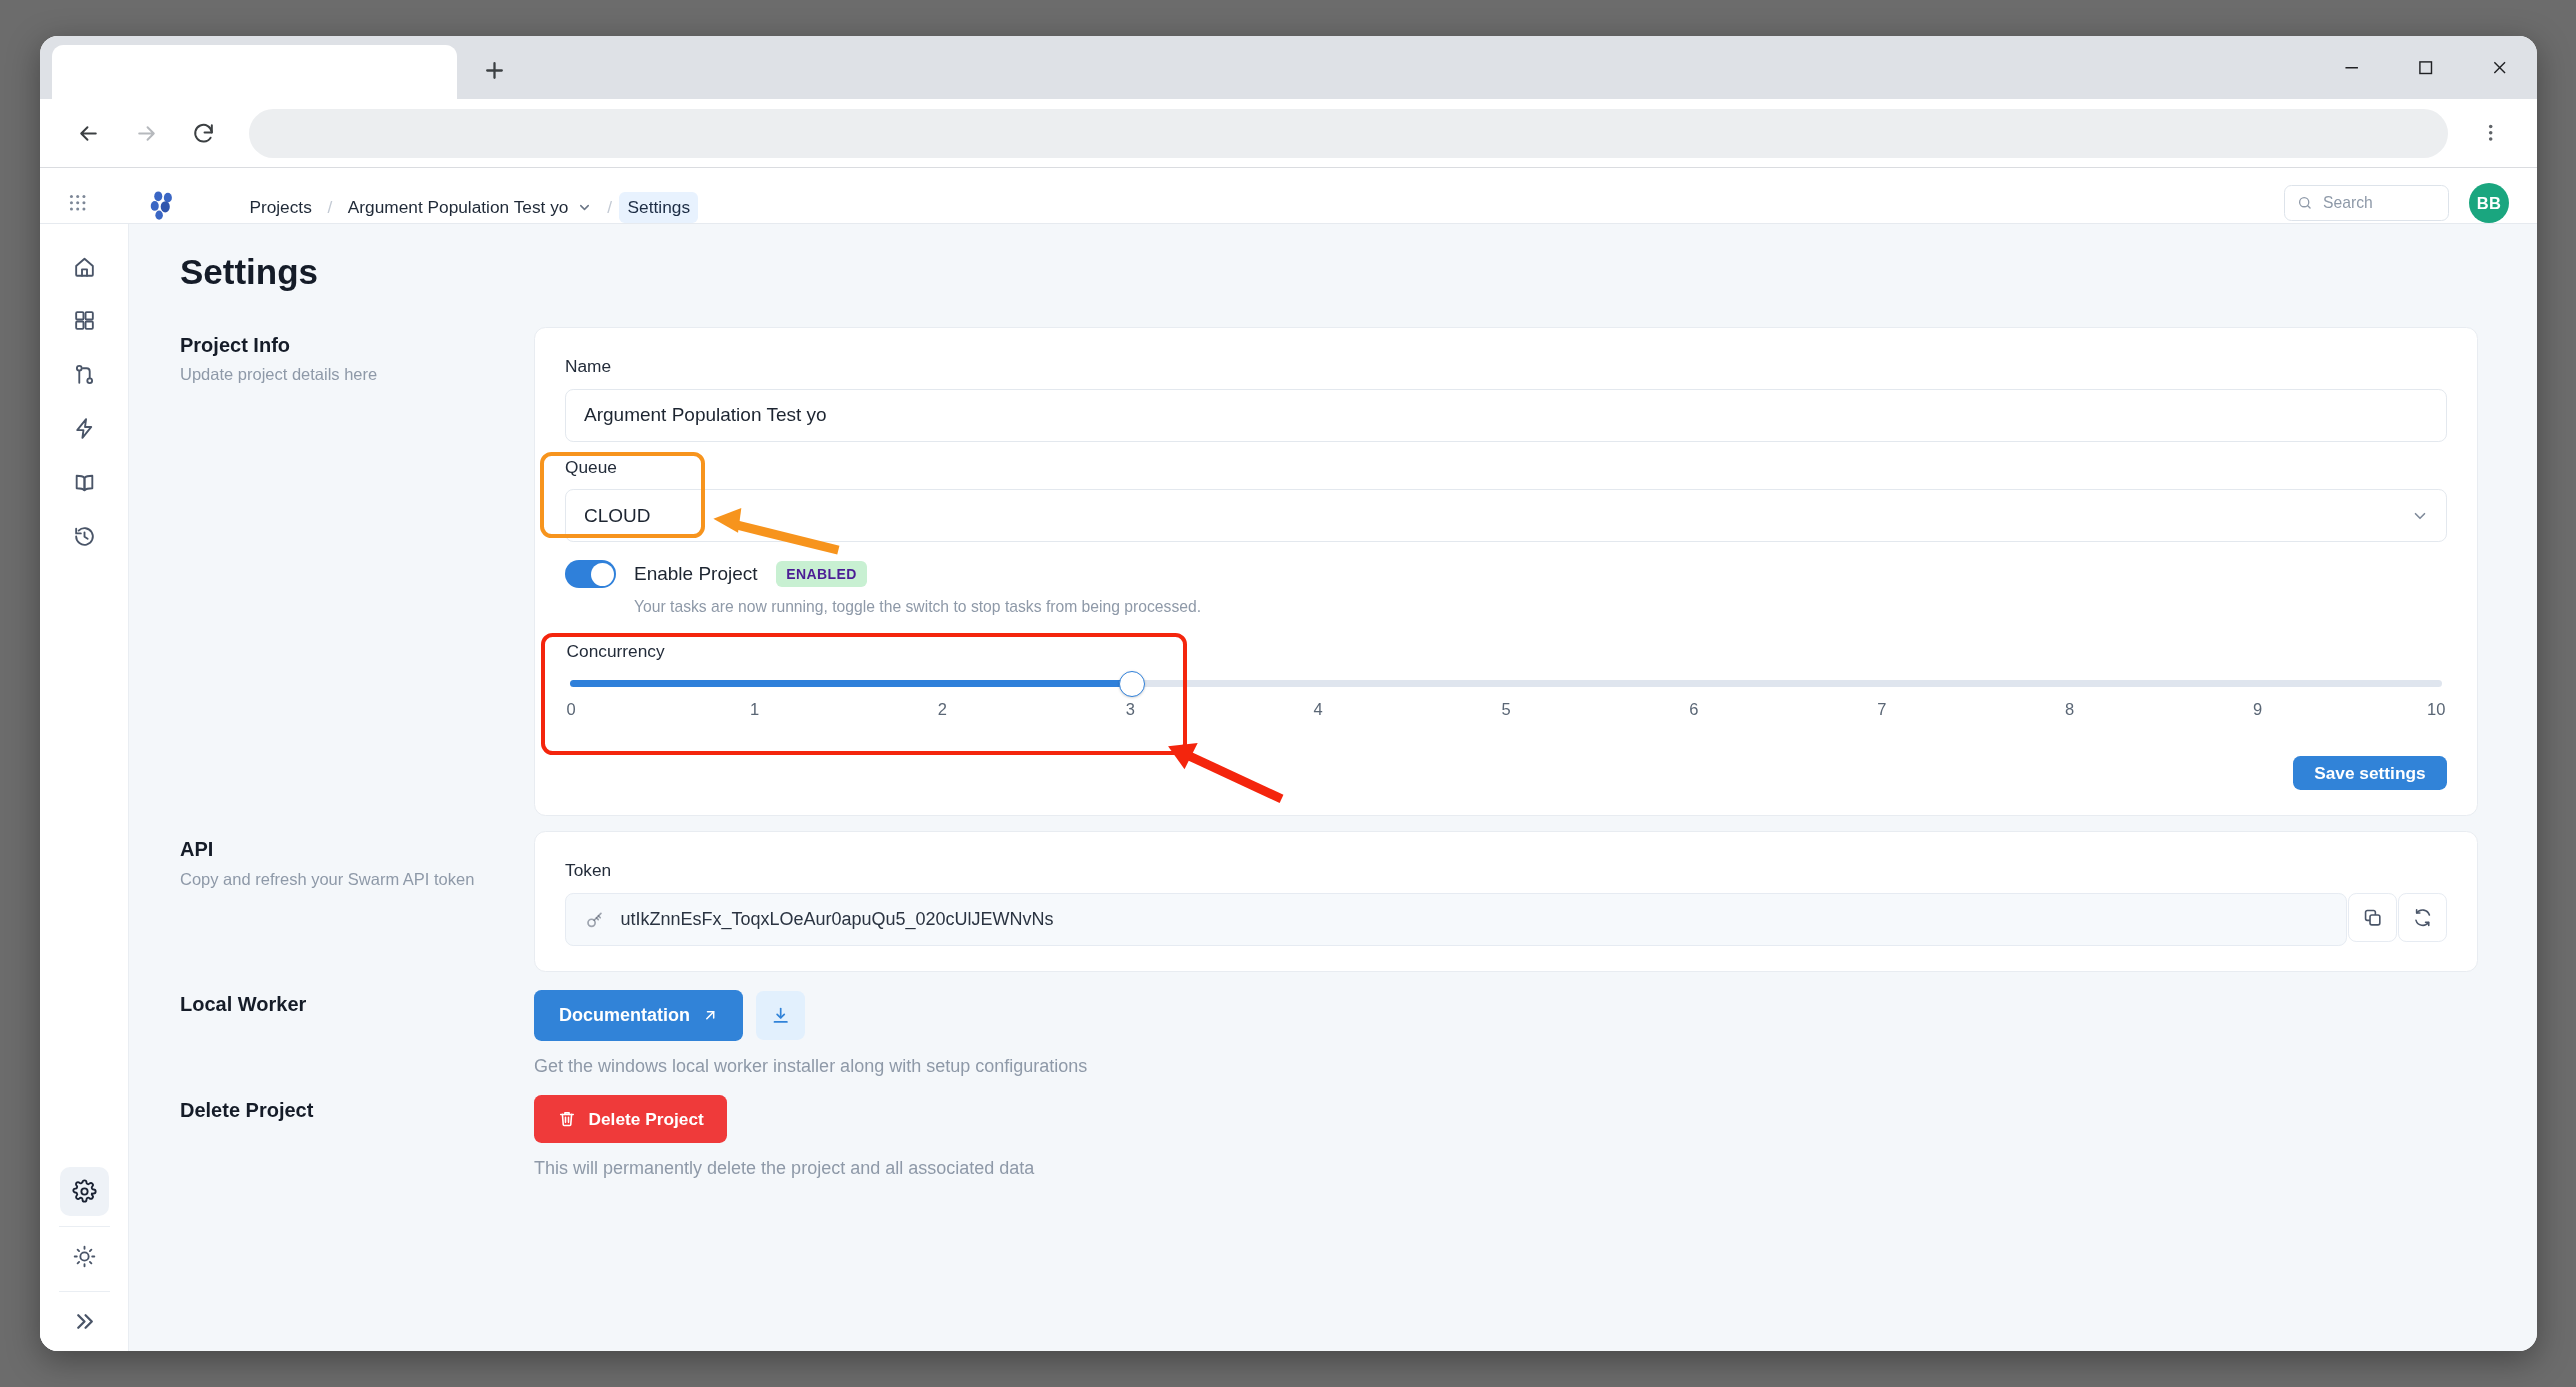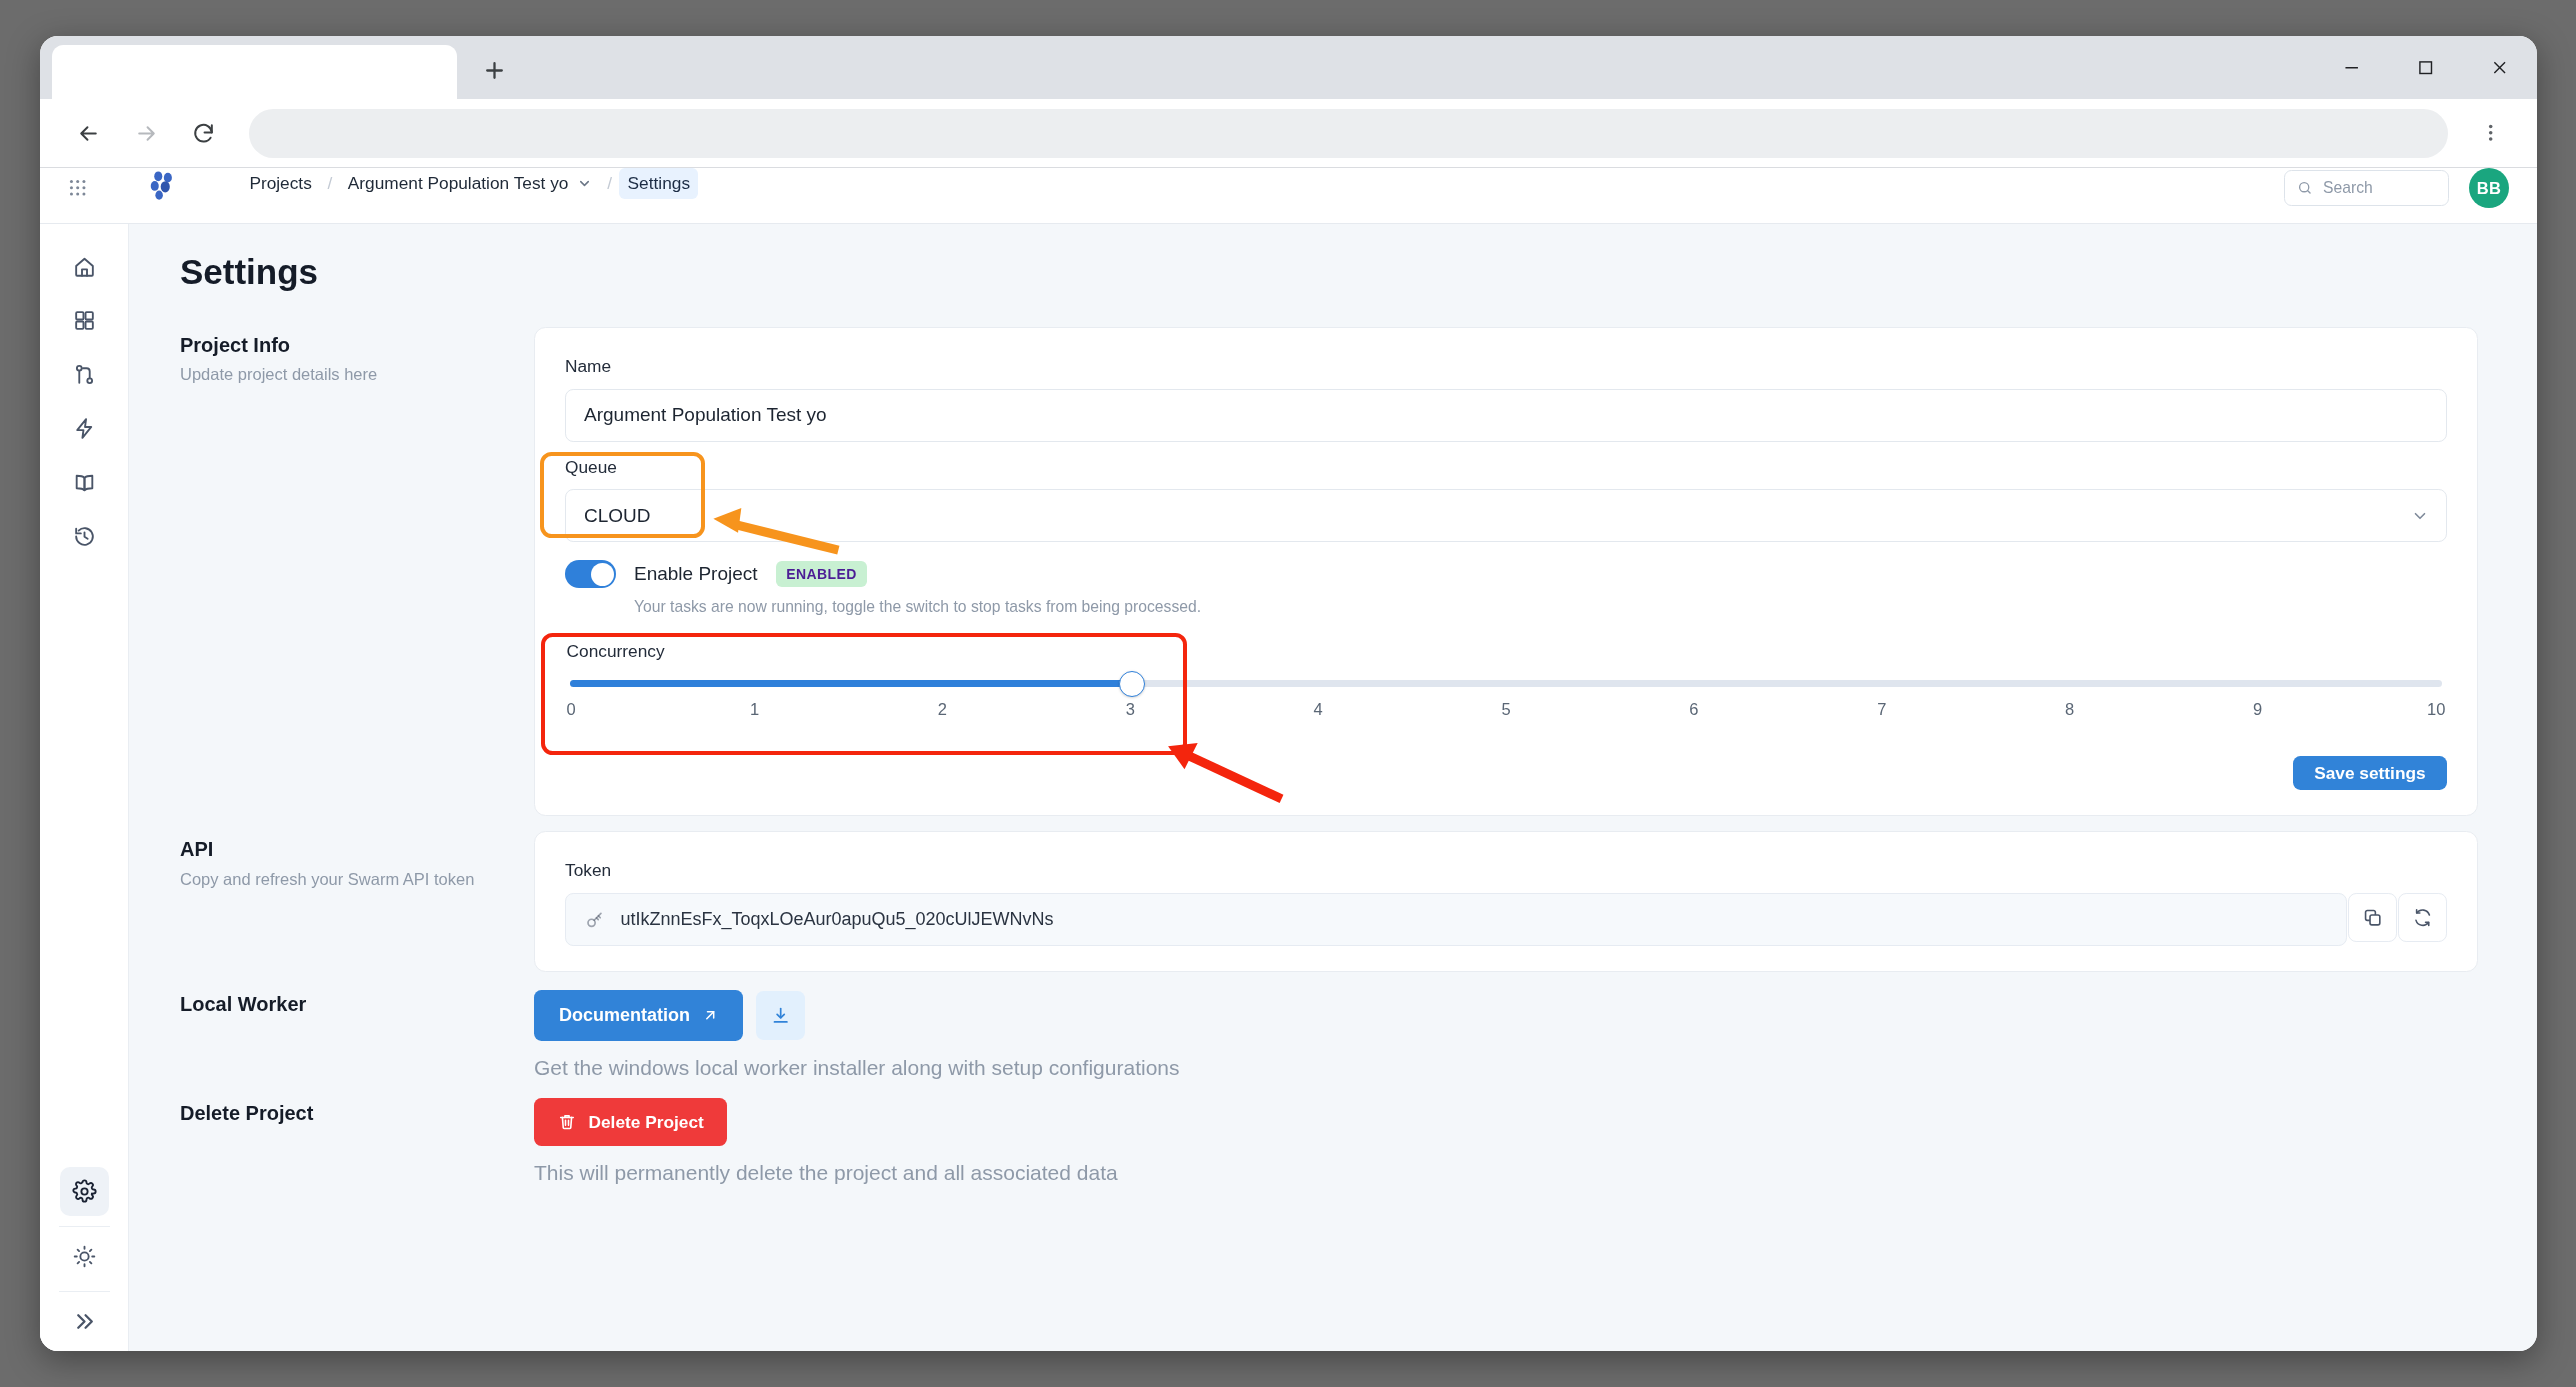--- a/index.html
+++ b/index.html
@@ -100,21 +100,21 @@
     display: flex; flex-direction: column;
     background: #f4f7fa;
     min-height: 0;
   }
 
   
   .appheader {
     height: 56px;
     background: #ffffff;
     border-bottom: 0.8px solid #e6eaef;
-    display: flex; align-items: flex-start;
+    display: flex; align-items: flex-end;
     padding: 0 28px 0 18px;
     flex: 0 0 auto;
     gap: 40px;
   }
   .gridbtn {
     width: 40px; height: 40px;
     display: flex; align-items: center; justify-content: center;
     border-radius: 6.6px;
     color: #7d8797;
     margin-right: 8.2px;
@@ -311,21 +311,21 @@
   .lwrow { display: flex; align-items: center; gap: 13px; }
   .btn-doc { background: #3183d8; color: #fff; height: 51px; padding: 0 25px; font-size: 18px; }
   .btn-doc svg { width: 16.5px; height: 16.5px; }
   .btn-dl {
     width: 49px; height: 49px;
     background: #e2f0fd; border-radius: 7.4px;
     display: flex; align-items: center; justify-content: center;
     color: #3183d8;
   }
   .btn-dl svg { width: 21.4px; height: 21.4px; }
-  .helptext { font-size: 21px; color: #8e99a8; margin-top: 15px; }
+  .helptext { font-size: 18px; color: #8e99a8; margin-top: 15px; }
 
   .section.plain .seccontent { padding-top: 3.3px; }
 
   
   .anno { position: absolute; pointer-events: none; z-index: 50; }
   .anno-box-orange {
     border: 4.1px solid #f7941d;
     border-radius: 11.5px;
   }
   .anno-box-red {

